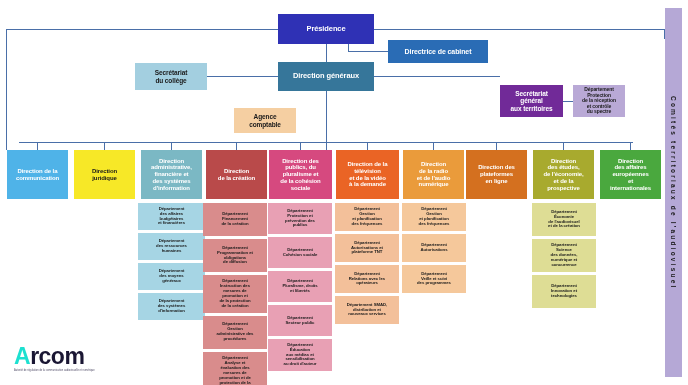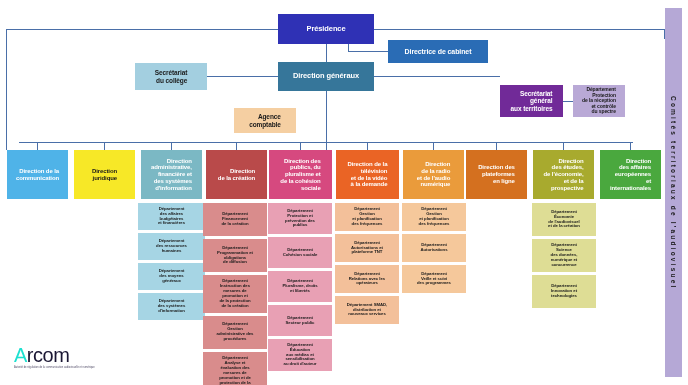--- a/index.html
+++ b/index.html
@@ -14,21 +14,21 @@
     position: relative;
     width: 688px; height: 385px;
     background: #ffffff;
   }
 
   .box {
     position: absolute;
     display: flex;
     align-items: center;
     justify-content: center;
-    text-align: right;
+    text-align: center;
     font-weight: bold;
     color: #ffffff;
     line-height: 1.12;
     padding: 1px 6px;
     letter-spacing: -0.1px;
     overflow: hidden;
   }
   .box.dark { color: #1a1a1a; }
 
   .line {
@@ -78,21 +78,21 @@
     display: flex;
     align-items: center;
     justify-content: center;
     writing-mode: vertical-rl;
     letter-spacing: 2.2px;
   }
 
   
   #logo { position:absolute; left:14px; top:345px; width:110px; height:34px; }
   #logo-word {
-    font-size: 20px; font-weight: normal; color:#1a1633;
+    font-size: 23px; font-weight: bold; color:#1a1633;
     letter-spacing: -0.5px; line-height: 1;
     font-family: "Liberation Sans", sans-serif;
   }
   #logo-tag { font-size:2.6px; color:#55506b; line-height:1.25; margin-top:1px; width:100px; }
   .logo-a { color:#1de0d0; }
 </style>
 </head>
 <body>
 
 <div id="root">

